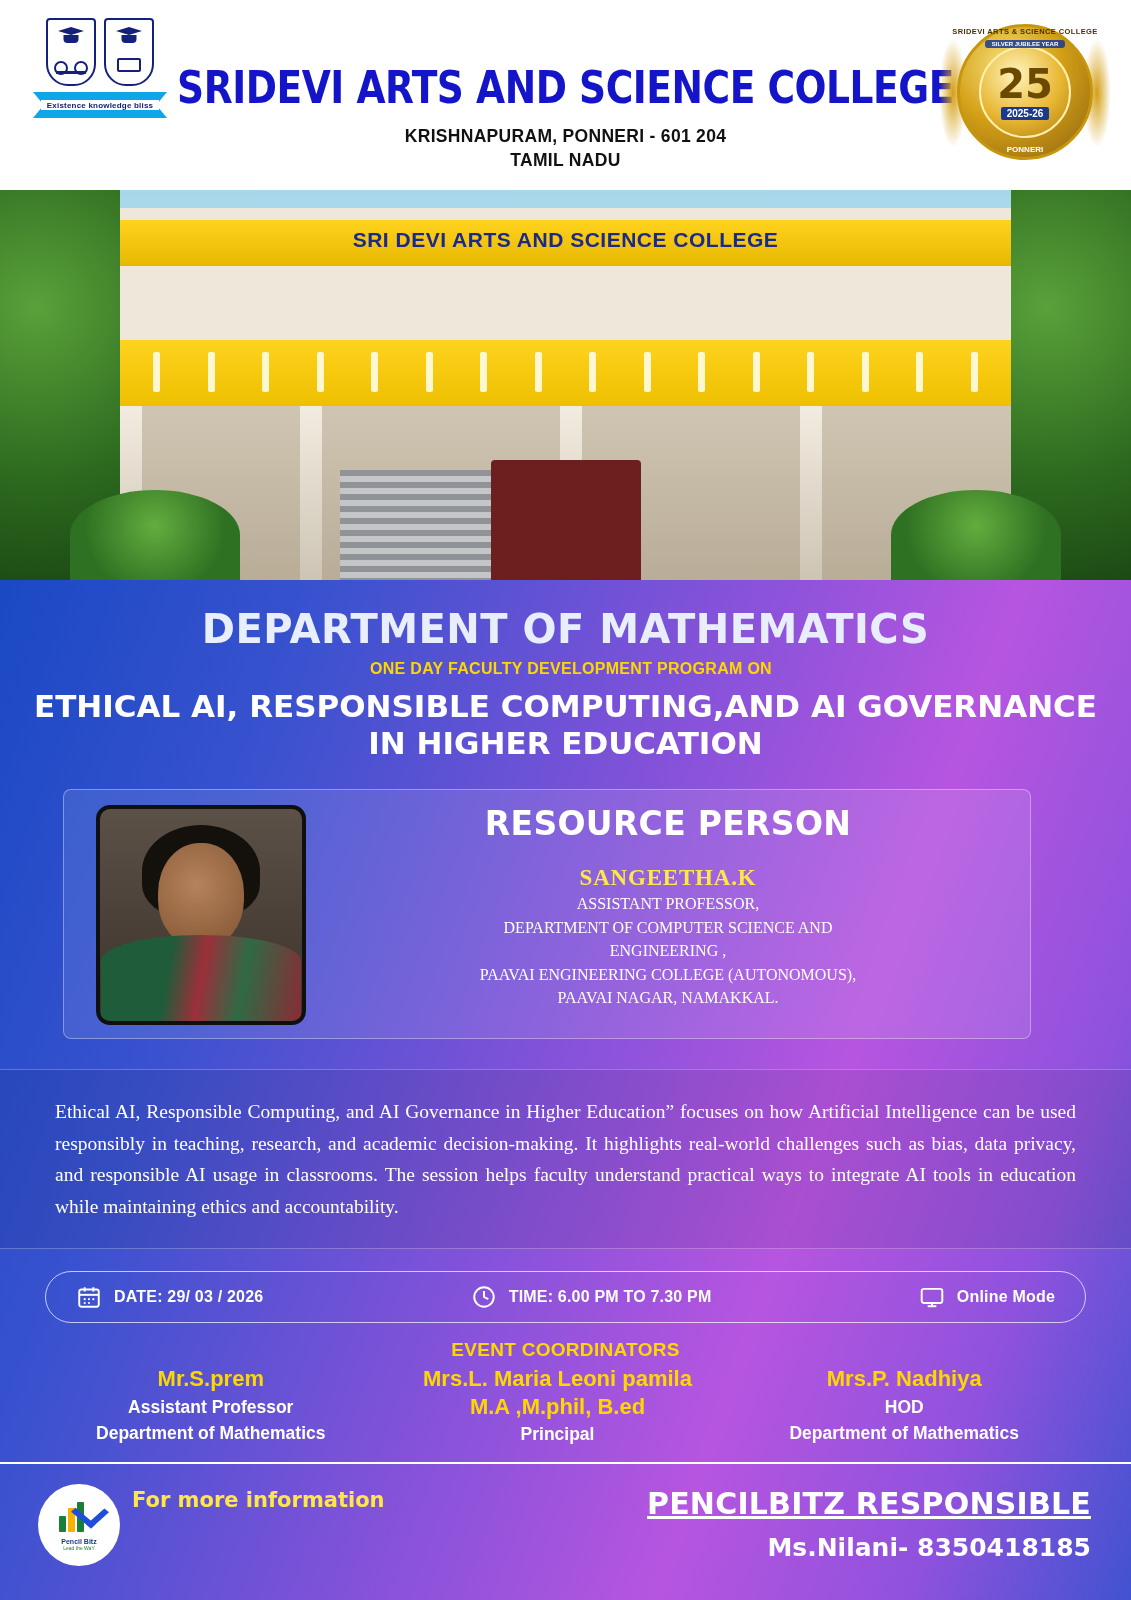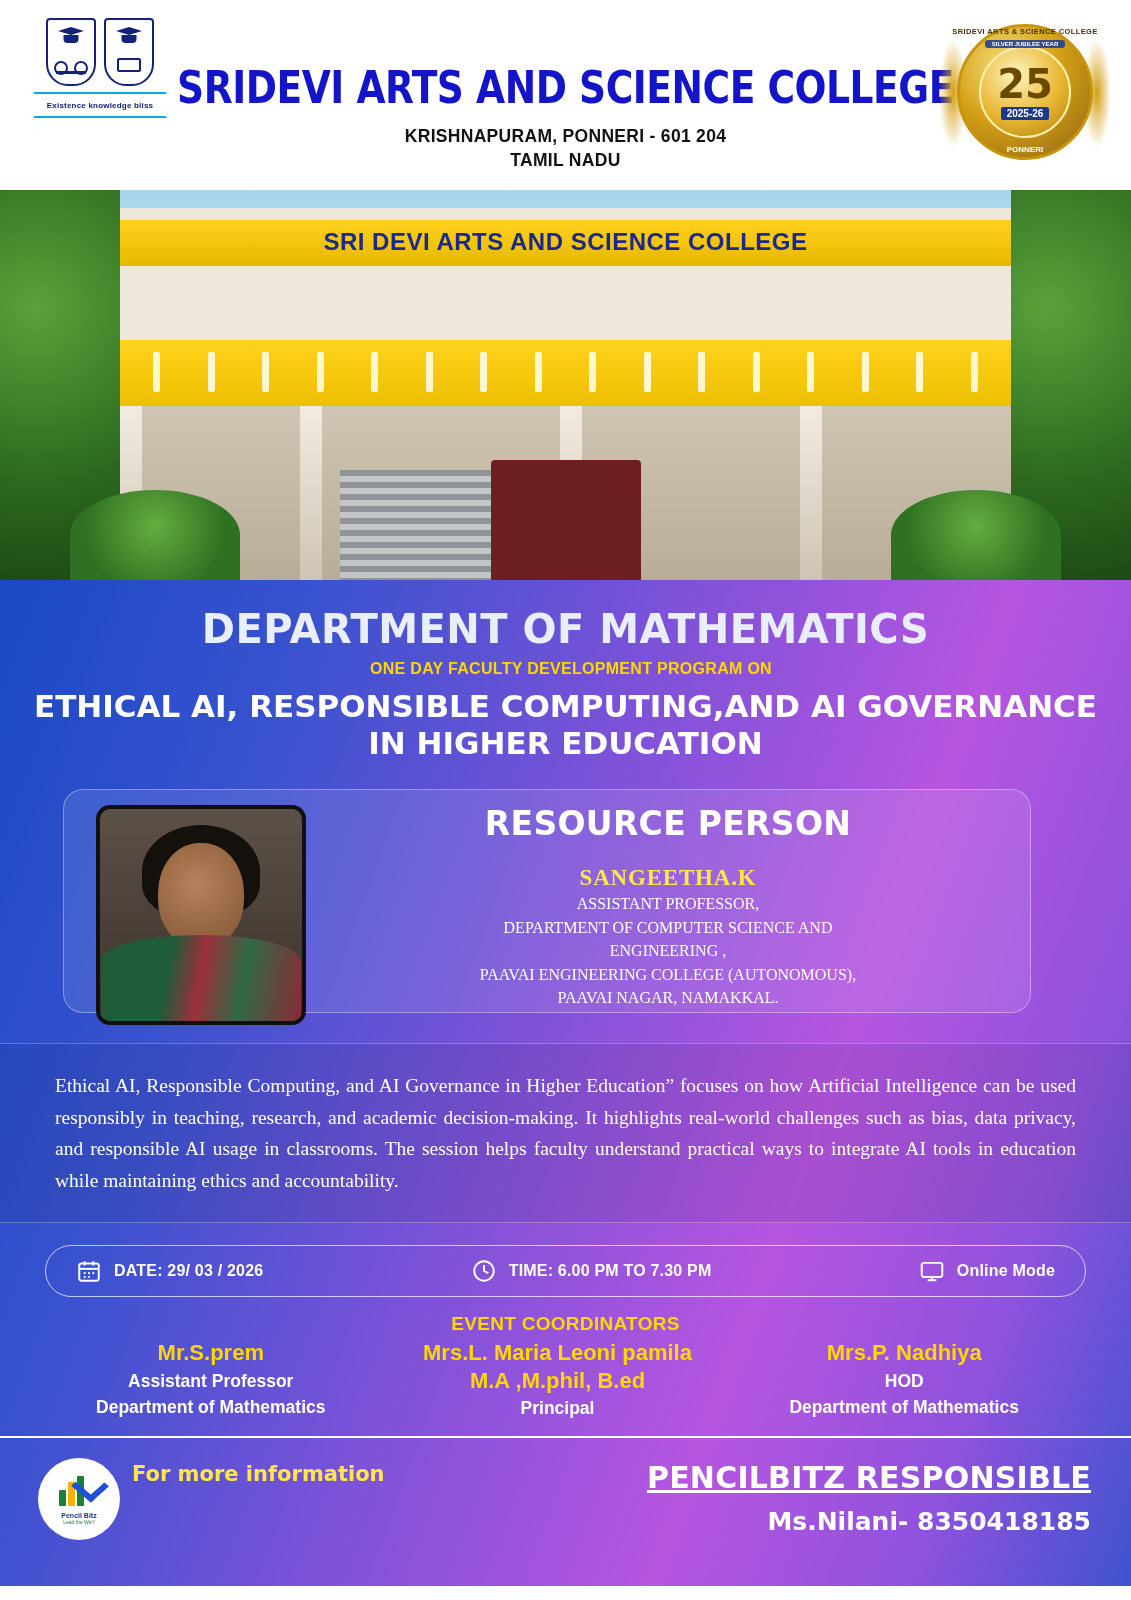--- a/index.html
+++ b/index.html
@@ -92,21 +92,21 @@
     height: 14px;
     border: 2px solid #14217a;
     border-radius: 2px;
   }
   .crest-ribbon {
     position: relative;
     margin: 2px auto 16px auto;
     width: 134px;
     height: 26px;
     background: #ffffff;
-    border: 2px solid #0ea5e9;
+    border: 8px solid #0ea5e9;
     display: flex;
     align-items: center;
     justify-content: center;
     clip-path: polygon(0 0, 100% 0, 92% 50%, 100% 100%, 0 100%, 8% 50%);
   }
   .crest-ribbon span {
     font-size: 8px;
     font-weight: bold;
     color: #14217a;
     letter-spacing: .2px;
@@ -244,21 +244,21 @@
     position: absolute;
     left: 55px; right: 55px; top: 30px;
     height: 46px;
     background: linear-gradient(#ffd21e, #e8b800);
     border-radius: 4px;
   }
   .pb-signtext {
     position: absolute;
     left: 0; right: 0; top: 38px;
     text-align: center;
-    font-size: 24px;
+    font-size: 21px;
     font-weight: bold;
     color: #1b2a8a;
     letter-spacing: .5px;
   }
   .pb-floor2 {
     position: absolute;
     left: 55px; right: 55px; top: 150px;
     height: 66px;
     background: linear-gradient(#ffd21e, #eec000);
   }
@@ -337,22 +337,22 @@
     padding: 0 24px;
     font-family: "DejaVu Sans", sans-serif;
   }
 
   
   .rp-card {
     position: relative;
     margin: 28px 100px 0 63px;
     background: rgba(255,255,255,.10);
     border: 1px solid rgba(255,255,255,.35);
-    border-radius: 20px;
-    height: 224px;
+    border-radius: 8px;
+    height: 250px;
   }
   .rp-photo {
     position: absolute;
     left: 32px;
     top: 15px;
     width: 210px;
     height: 220px;
     background: #101010;
     border: 4px solid #101010;
     border-radius: 14px;

